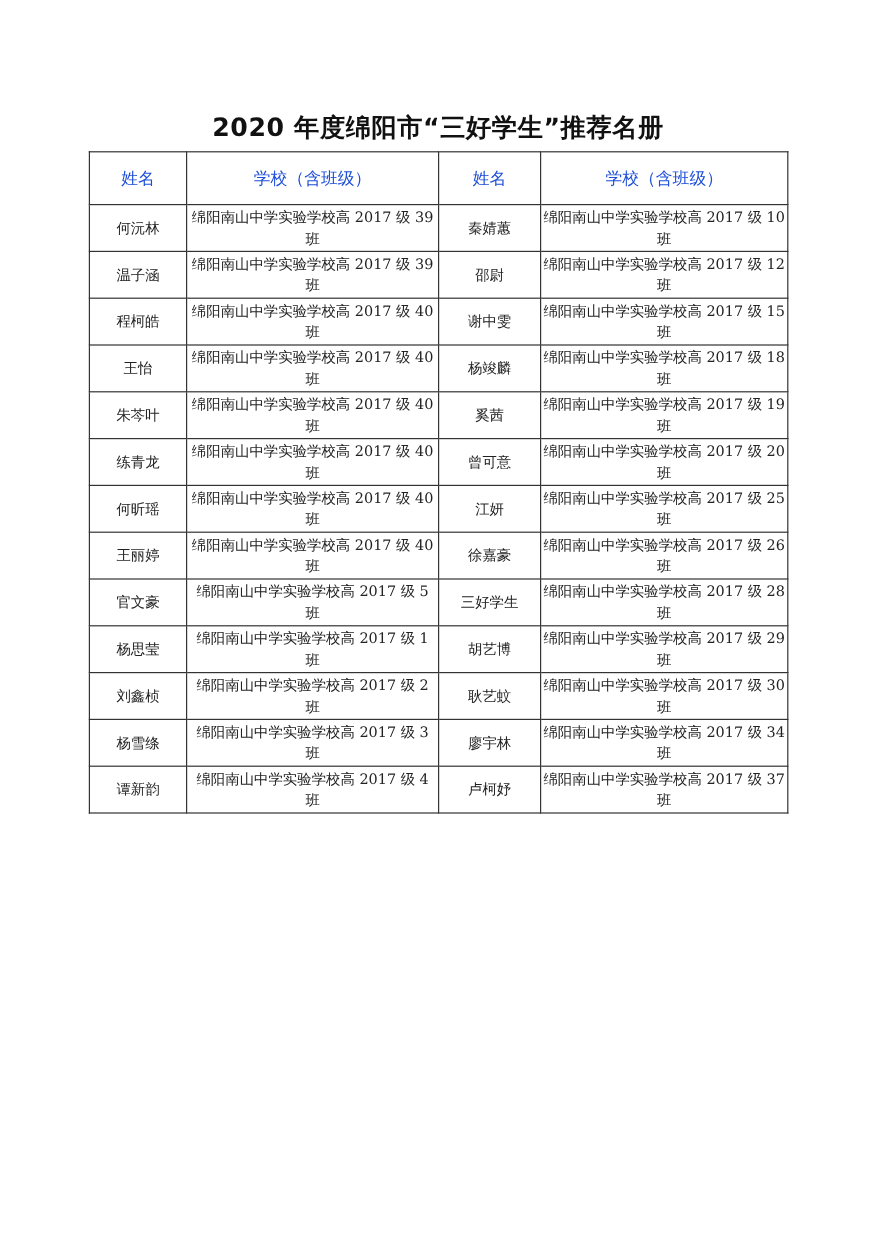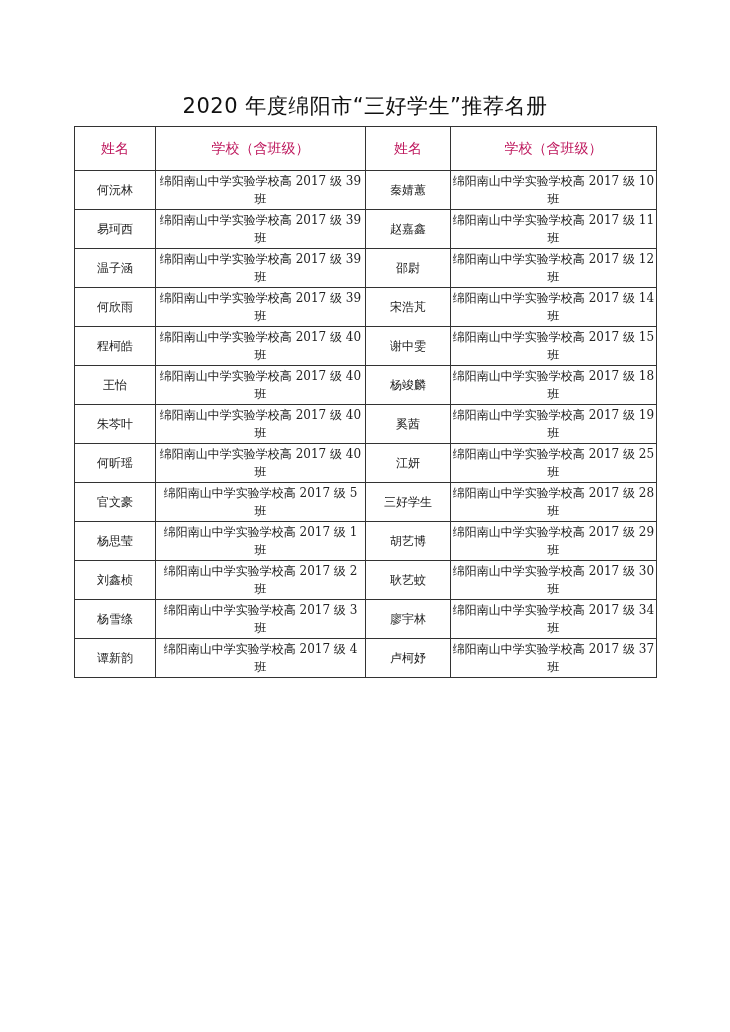--- a/index.html
+++ b/index.html
@@ -1,25 +1,25 @@
 <!DOCTYPE html>
 <html><head>
 <meta charset="utf-8">
 <style>
   html, body { margin: 0; padding: 0; background: #ffffff; }
   body { width: 730px; height: 1032px; position: relative; overflow: hidden;
          font-family: "DejaVu Serif", "Liberation Serif", serif; color: #1a1a1a; }
   .title { position: absolute; top: 92px; left: 0; width: 730px; text-align: center;
-           font-family: "DejaVu Sans", "Liberation Sans", sans-serif; font-weight: normal;
+           font-family: "DejaVu Sans", "Liberation Sans", sans-serif; font-weight: bold;
            font-size: 21px; letter-spacing: 0.5px; color: #111; }
   table.roster { position: absolute; top: 126px; left: 74px; width: 582px;
                  border-collapse: collapse; table-layout: fixed; }
   table.roster td, table.roster th { border: 1px solid #333; text-align: center;
                  vertical-align: middle; padding: 0; font-weight: normal; }
-  table.roster th { height: 43px; font-size: 14px; color: #be185d; }
+  table.roster th { height: 43px; font-size: 14px; color: #1d4ed8; }
   table.roster td { height: 38px; font-size: 12px; line-height: 18px; color: #222; }
   td.name { font-size: 13px; }
   td.school { padding: 0 4px; }
   col.c-name1 { width: 81px; }
   col.c-school1 { width: 210px; }
   col.c-name2 { width: 85px; }
   col.c-school2 { width: 206px; }
 </style>
 </head>
 <body>
@@ -42,60 +42,60 @@
     </tr>
   </thead>
   <tbody id="roster-body">
       <tr>
         <td class="name">何沅林</td>
         <td class="school">绵阳南山中学实验学校高 2017 级 39 班</td>
         <td class="name">秦婧蕙</td>
         <td class="school">绵阳南山中学实验学校高 2017 级 10 班</td>
       </tr>
       <tr>
-        <td class="name">易珂西</td>
-        <td class="school">绵阳南山中学实验学校高 2017 级 39 班</td>
-        <td class="name">赵嘉鑫</td>
-        <td class="school">绵阳南山中学实验学校高 2017 级 11 班</td>
-      </tr>
-      <tr>
         <td class="name">温子涵</td>
         <td class="school">绵阳南山中学实验学校高 2017 级 39 班</td>
         <td class="name">邵尉</td>
         <td class="school">绵阳南山中学实验学校高 2017 级 12 班</td>
-      </tr>
-      <tr>
-        <td class="name">何欣雨</td>
-        <td class="school">绵阳南山中学实验学校高 2017 级 39 班</td>
-        <td class="name">宋浩芃</td>
-        <td class="school">绵阳南山中学实验学校高 2017 级 14 班</td>
       </tr>
       <tr>
         <td class="name">程柯皓</td>
         <td class="school">绵阳南山中学实验学校高 2017 级 40 班</td>
         <td class="name">谢中雯</td>
         <td class="school">绵阳南山中学实验学校高 2017 级 15 班</td>
       </tr>
       <tr>
         <td class="name">王怡</td>
         <td class="school">绵阳南山中学实验学校高 2017 级 40 班</td>
         <td class="name">杨竣麟</td>
         <td class="school">绵阳南山中学实验学校高 2017 级 18 班</td>
       </tr>
       <tr>
         <td class="name">朱芩叶</td>
         <td class="school">绵阳南山中学实验学校高 2017 级 40 班</td>
         <td class="name">奚茜</td>
         <td class="school">绵阳南山中学实验学校高 2017 级 19 班</td>
       </tr>
       <tr>
+        <td class="name">练青龙</td>
+        <td class="school">绵阳南山中学实验学校高 2017 级 40 班</td>
+        <td class="name">曾可意</td>
+        <td class="school">绵阳南山中学实验学校高 2017 级 20 班</td>
+      </tr>
+      <tr>
         <td class="name">何昕瑶</td>
         <td class="school">绵阳南山中学实验学校高 2017 级 40 班</td>
         <td class="name">江妍</td>
         <td class="school">绵阳南山中学实验学校高 2017 级 25 班</td>
+      </tr>
+      <tr>
+        <td class="name">王丽婷</td>
+        <td class="school">绵阳南山中学实验学校高 2017 级 40 班</td>
+        <td class="name">徐嘉豪</td>
+        <td class="school">绵阳南山中学实验学校高 2017 级 26 班</td>
       </tr>
       <tr>
         <td class="name">官文豪</td>
         <td class="school">绵阳南山中学实验学校高 2017 级 5 班</td>
         <td class="name">三好学生</td>
         <td class="school">绵阳南山中学实验学校高 2017 级 28 班</td>
       </tr>
       <tr>
         <td class="name">杨思莹</td>
         <td class="school">绵阳南山中学实验学校高 2017 级 1 班</td>

